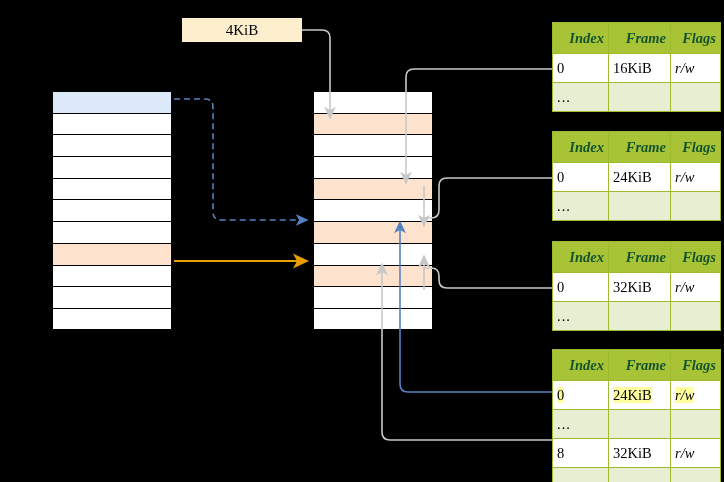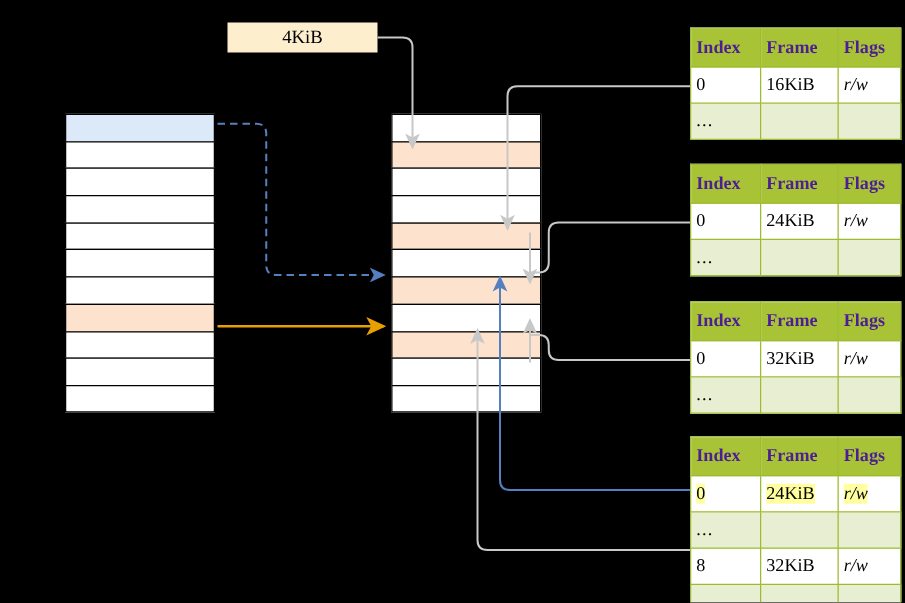--- a/index.html
+++ b/index.html
@@ -60,25 +60,26 @@
     padding: 1px 4px;
     font-size: 14.5px;
     line-height: 26px;
     height: 28px;
     color: #000000;
     font-family: "Liberation Serif", serif;
     white-space: nowrap;
   }
   .ptable th {
     background: #a8c436;
-    color: #4c1d95;
+    color: #14532d;
     font-weight: bold;
-    text-align: left;
+    text-align: right;
     height: 30px;
     line-height: 28px;
+    font-style: italic;
   }
   .ptable td.c-index { width: 56px; }
   .ptable td.c-frame { width: 62px; }
   .ptable td.c-flags { width: 50px; font-style: italic; }
   .ptable th.c-index { width: 56px; }
   .ptable th.c-frame { width: 62px; margin-left: 44px; }
   .ptable th.c-flags { width: 50px; }
   .ptable tr.ell td { background: #e7eed2; }
   .ptable tr.ell td .dots { letter-spacing: 1px; }
   .hl { background: #ffffa0; }

